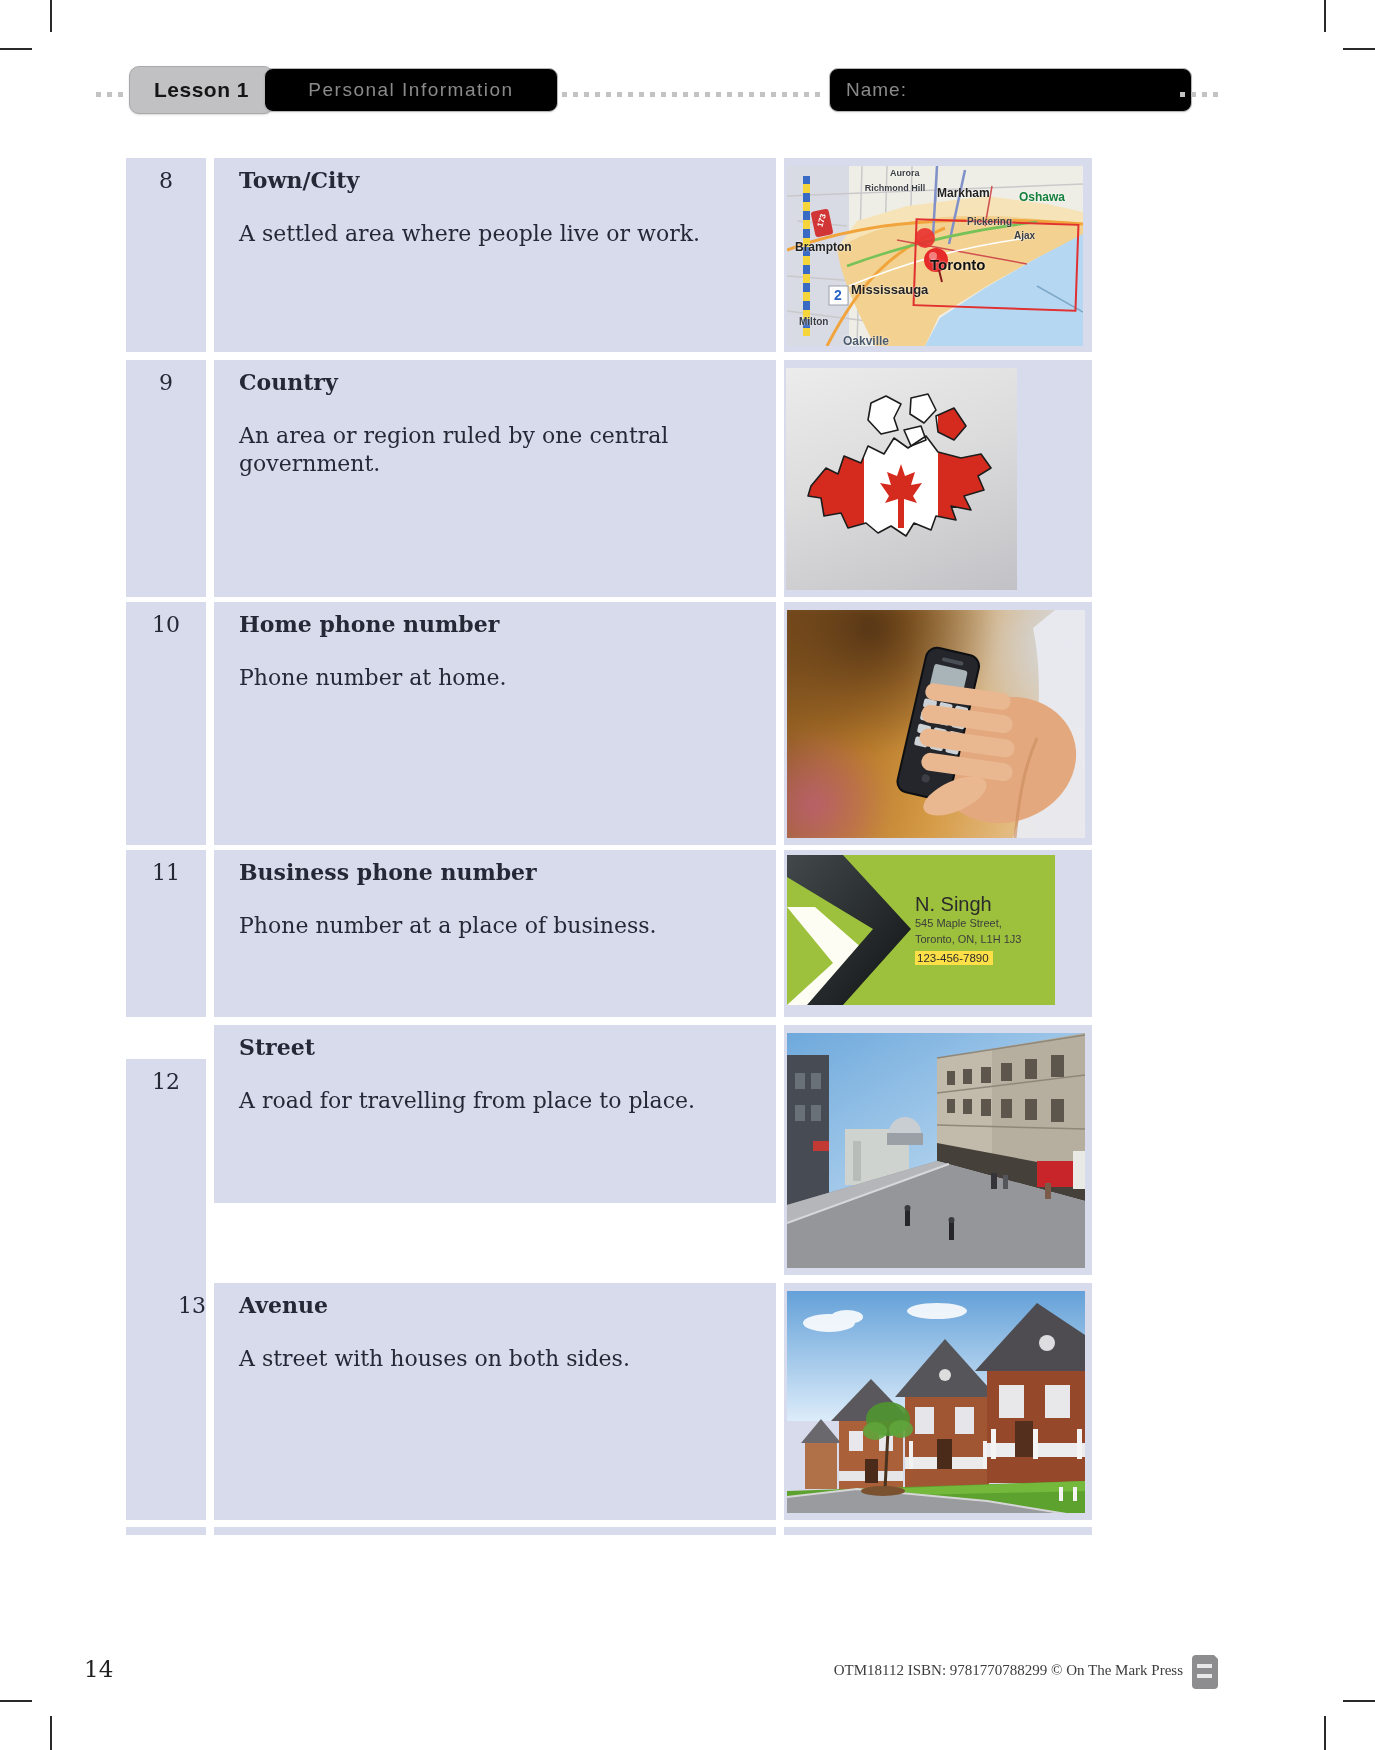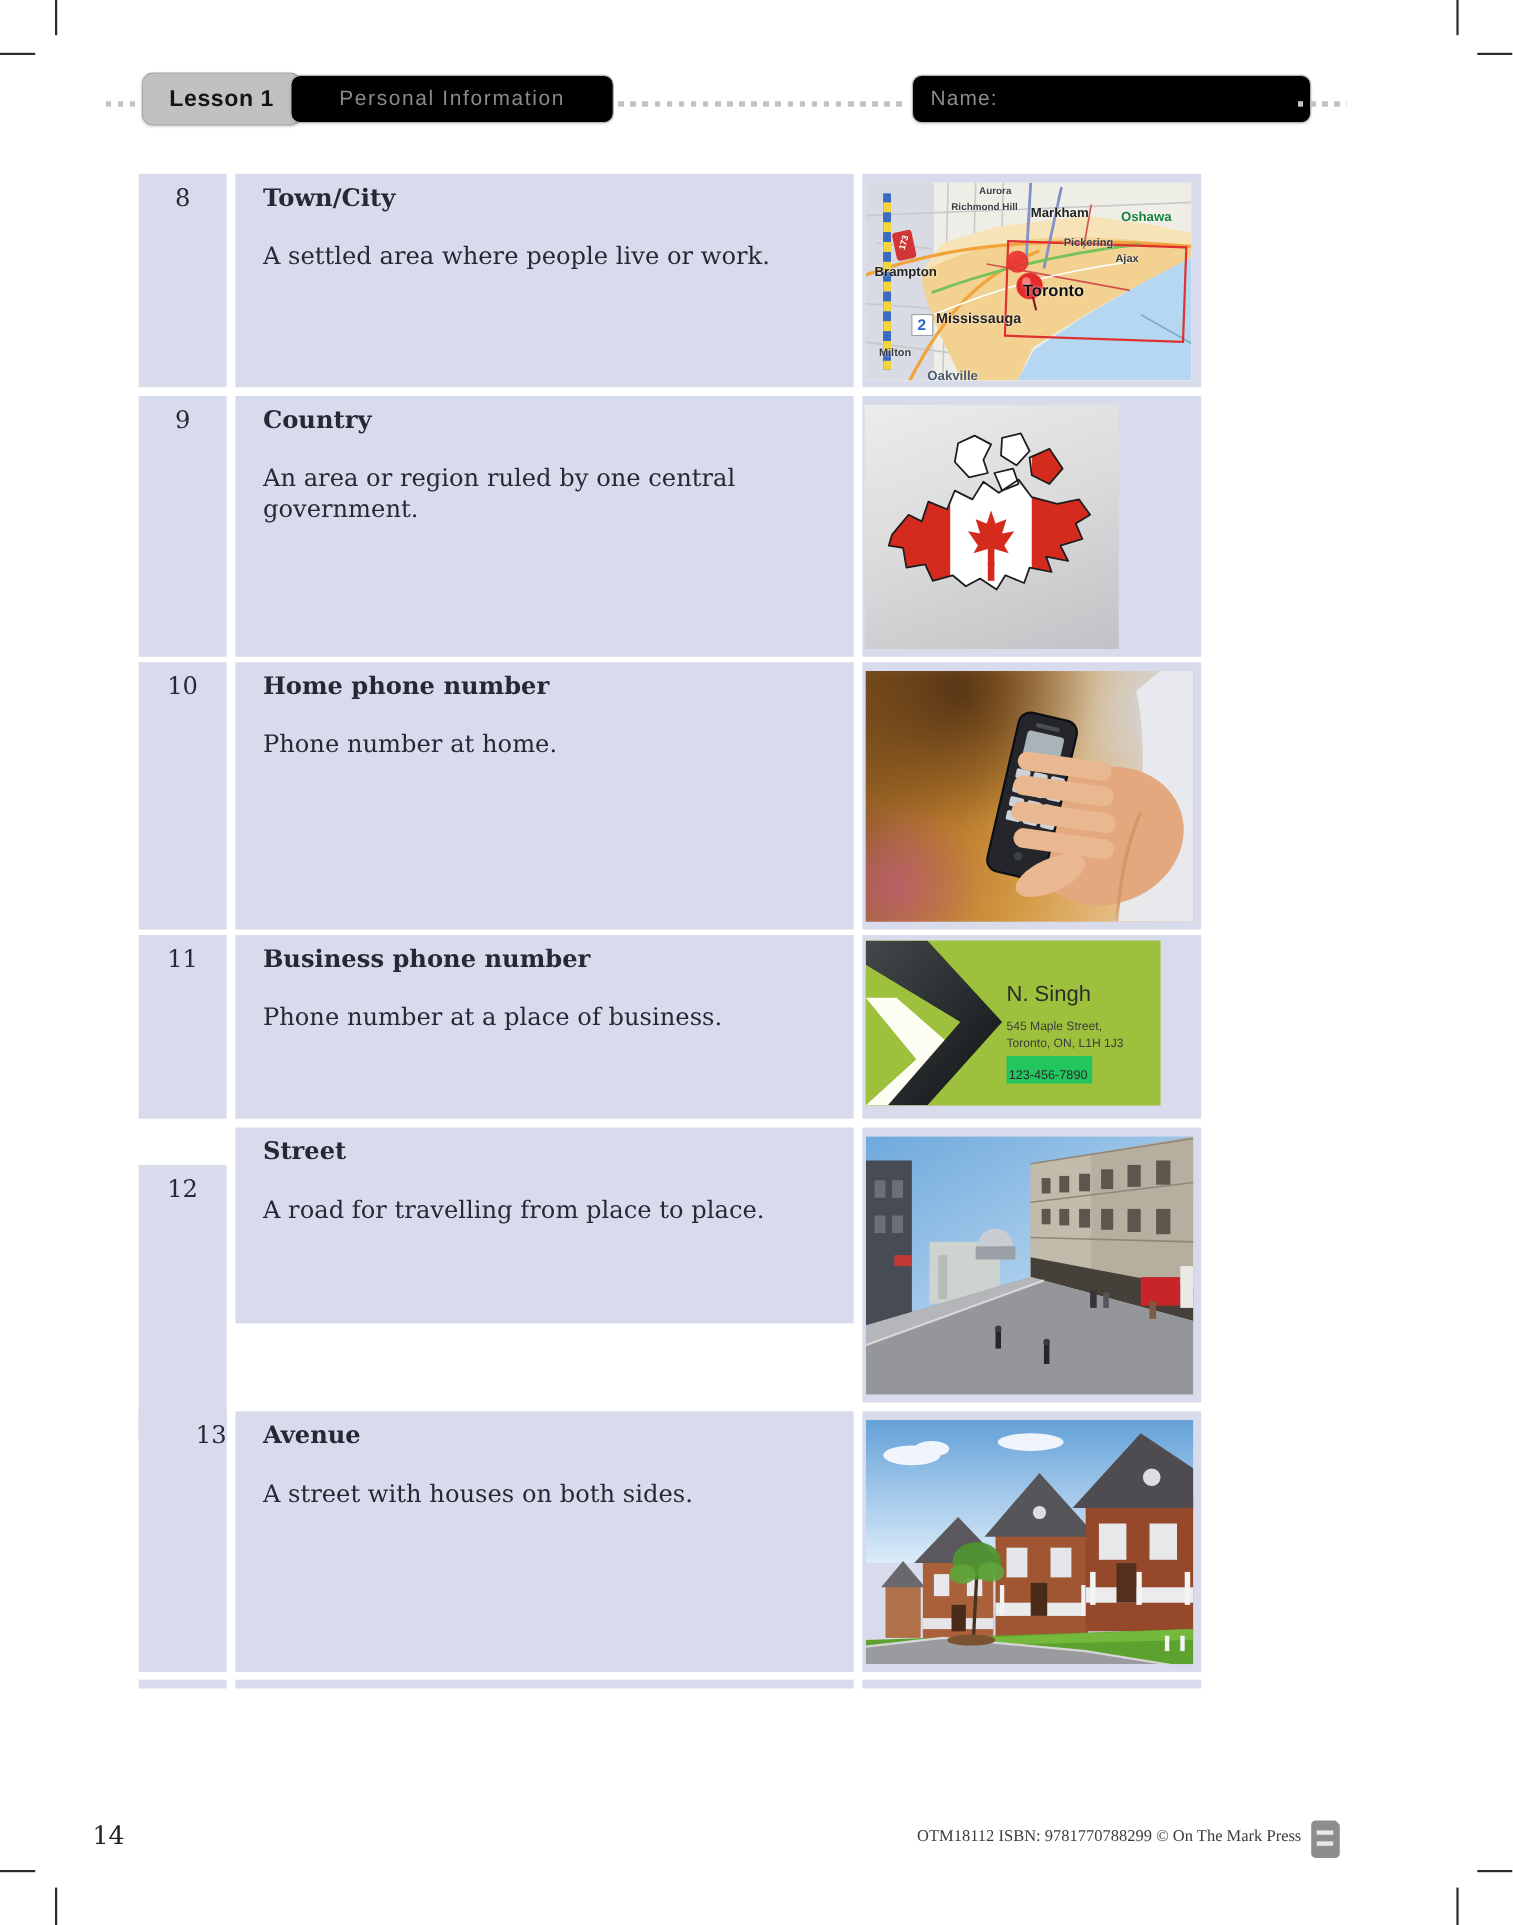--- a/index.html
+++ b/index.html
@@ -35,23 +35,23 @@
   .term{font-weight:bold;font-size:22px;line-height:1.25;}
   .def{font-size:22px;line-height:1.3;max-width:520px;margin-top:25px;}
   .photo{position:absolute;overflow:hidden;}
   .photo svg{display:block;}
   
   .maplab{position:absolute;font-family:"Liberation Sans",sans-serif;font-weight:bold;color:#3a3d44;
     text-shadow:0 0 2px rgba(255,255,255,.9);white-space:nowrap;}
   
   .bizcard{background:#9dc13c;}
   .card-text{position:absolute;left:128px;top:38px;font-family:"Liberation Sans",sans-serif;color:#2b2b2b;}
-  .card-name{font-size:20px;margin-bottom:10px;}
+  .card-name{font-size:20px;}
   .card-line{font-size:11px;color:#3d3d3d;line-height:1.45;}
-  .card-phone{display:inline-block;background:#22c55e;color:#2b2b2b;font-size:11.5px;padding:12px 4px 1px 2px;margin-top:2px;}
+  .card-phone{display:inline-block;background:#fde047;color:#2b2b2b;font-size:11.5px;padding:1px 4px 1px 2px;margin-top:2px;}
   
   .page-num{position:absolute;left:84px;top:1656px;font-size:23px;color:#222;}
   .credit{position:absolute;top:1662px;right:192px;font-family:"Liberation Serif",serif;font-size:15px;color:#3c3c3c;}
   .press-logo{position:absolute;left:1192px;top:1655px;width:26px;height:34px;background:#8d8d8f;border-radius:4px;}
   .press-logo:before{content:"";position:absolute;left:5px;top:9px;width:15px;height:4px;background:#e8e8e8;}
   .press-logo:after{content:"";position:absolute;left:5px;top:19px;width:15px;height:4px;background:#e8e8e8;}
   .fold{position:absolute;right:-2px;top:-2px;width:0;height:0;border-left:8px solid transparent;border-top:8px solid #ffffff;}
 </style>
 </head>
 <body>

